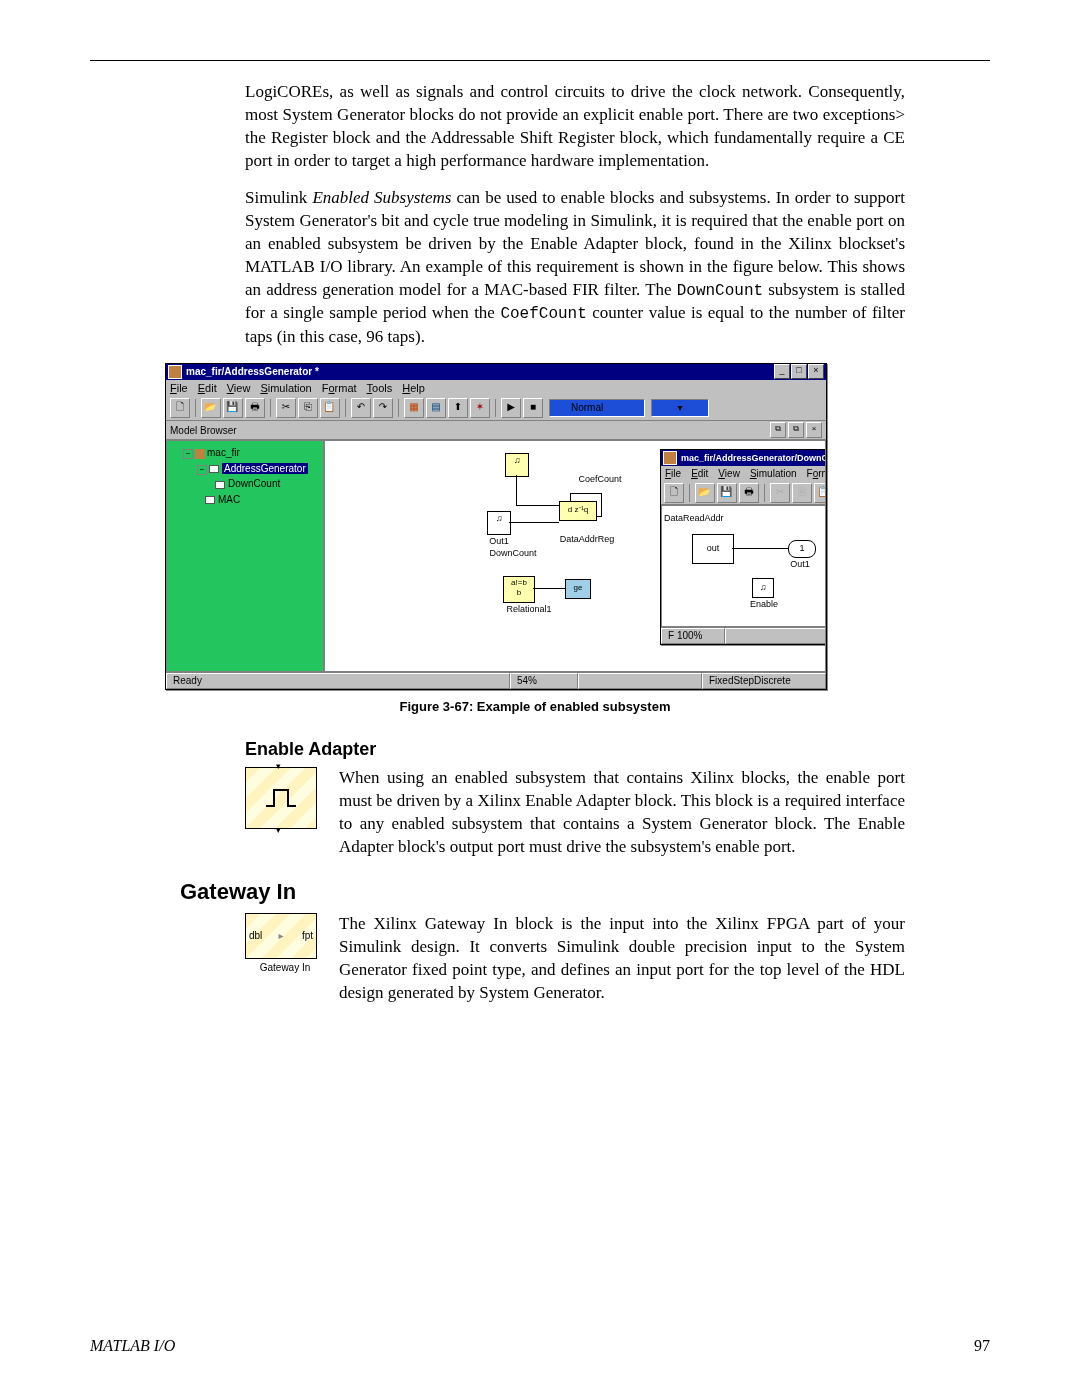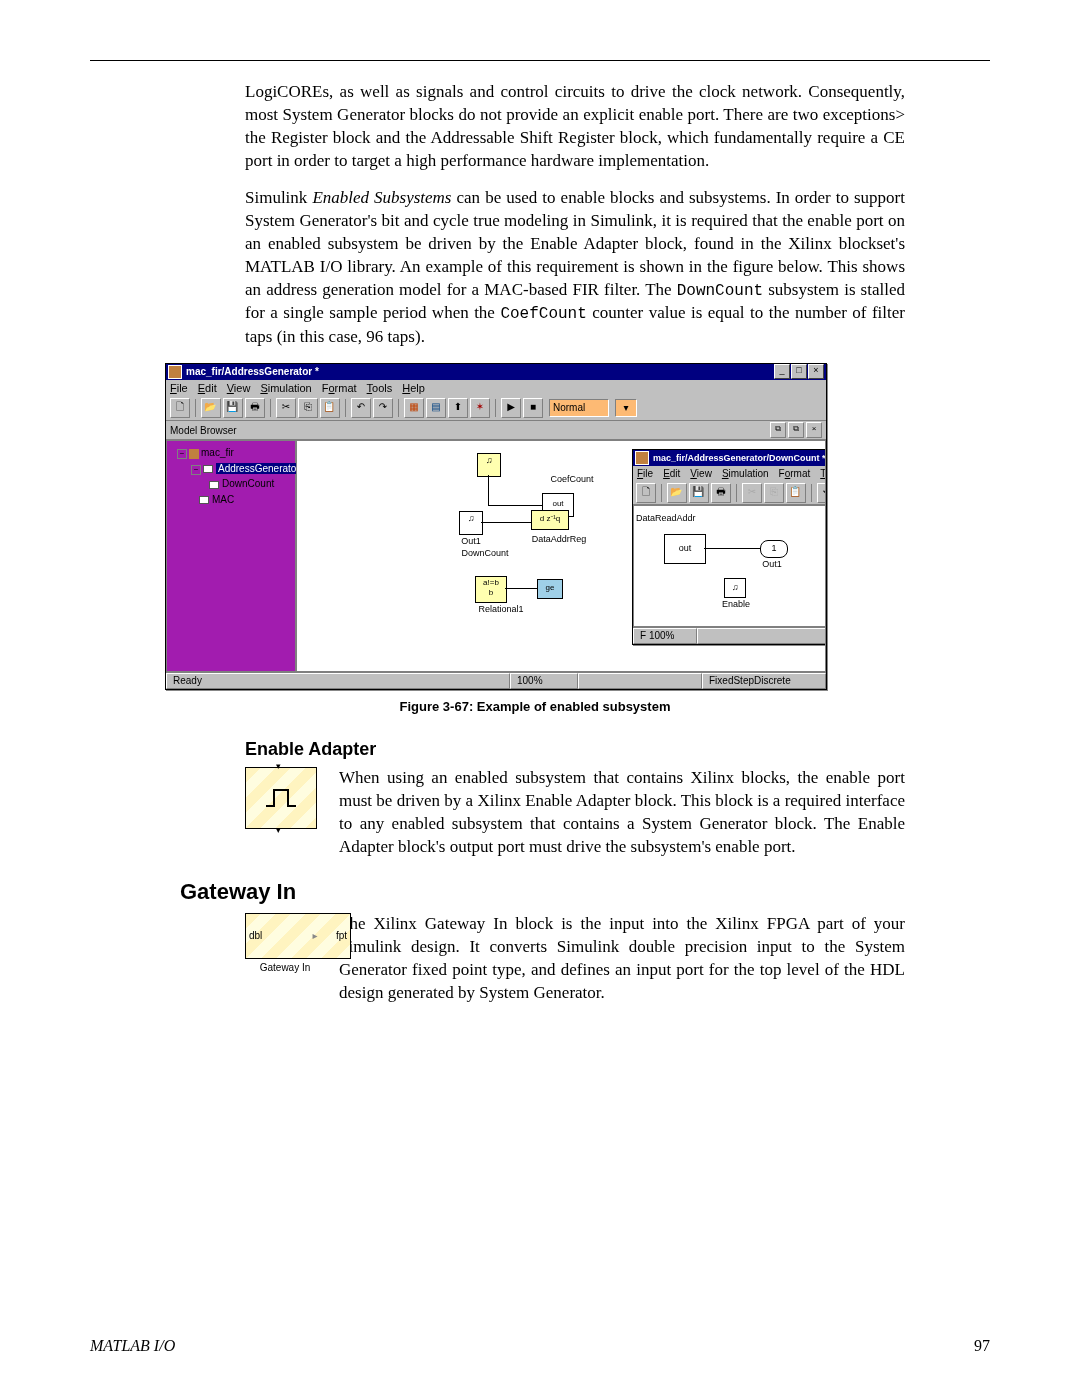--- a/index.html
+++ b/index.html
@@ -127,23 +127,23 @@
     border: 1px solid #fff;
     border-right-color:#808080; border-bottom-color:#808080;
     font-size:10px; line-height:16px; text-align:center;
     color:#000;
   }
   .tbtn.sep { width:1px; background:#808080; border:none; margin:0 3px; height:18px; }
   .tfield {
     height: 16px;
     border: 1px solid #808080;
     border-right-color:#fff; border-bottom-color:#fff;
-    background:#fdba74;
-    font-size:10px;
-    padding: 0 3px;
+    background:#1d4ed8;
+    font-size:10px;
+    padding: 0 21px;
     display:inline-block;
     line-height:15px;
     margin-left:4px;
   }
   .statusbar {
     background:#c0c0c0;
     border-top:1px solid #808080;
     display:flex;
     font-size:10px;
     height:16px;
@@ -167,25 +167,25 @@
     font-size:10px;
     padding:1px 4px;
     display:flex;
     justify-content:space-between;
     align-items:center;
   }
   .mb-bar .mbicons { display:flex; gap:2px; }
   .mb-bar .mbicons .tbtn { width:14px; height:14px; font-size:8px; line-height:12px; }
   .split { display:flex; }
   .treepane {
-    width:130px;
-    background:#a21caf;
+    width:158px;
+    background:#22c55e;
     border:1px solid #808080;
     font-size:10px;
-    padding:4px 10px;
+    padding:4px 16px;
     box-sizing:border-box;
   }
   .tree-item { white-space:nowrap; padding:1px 0; }
   .tree-item .box { display:inline-block; width:8px; text-align:center; border:1px solid #808080; font-size:8px; line-height:8px; margin-right:2px; }
   .tree-item .ficon { display:inline-block; width:10px; height:10px; background:#c08040; margin-right:2px; vertical-align:middle; }
   .tree-item.sel .lbl { background:#000080; color:#fff; padding:0 2px; }
   .tree-item .sub { display:inline-block; width:8px; height:6px; border:1px solid #555; margin-right:3px; vertical-align:middle; background:#fff;}
   .blk {
     position:absolute;
     border:1px solid #000;
@@ -316,21 +316,21 @@
             <div class="wire" style="left:191px; top:64px; width:54px; height:1px;"></div>
 
             <div class="blk" style="left:245px; top:52px; width:30px; height:22px; font-size:8px; line-height:20px;">out</div>
 
             <div class="blk" style="left:162px; top:70px; width:22px; height:22px;">♫</div>
             <div class="blk-label" style="left:154px; top:94px; width:40px;">Out1</div>
             <div class="blk-label" style="left:148px; top:106px;">DownCount</div>
 
             <div class="wire" style="left:184px; top:81px; width:50px; height:1px;"></div>
 
-            <div class="blk yellow" style="left:234px; top:69px; width:36px; height:18px; font-size:8px; line-height:16px;">d z⁻¹q</div>
+            <div class="blk yellow" style="left:234px; top:60px; width:36px; height:18px; font-size:8px; line-height:16px;">d z⁻¹q</div>
             <div class="blk-label" style="left:222px; top:92px;">DataAddrReg</div>
 
             <div class="blk yellow" style="left:178px; top:135px; width:30px; height:24px; font-size:8px; line-height:10px; padding-top:1px;">a!=b<br>b</div>
             <div class="blk-label" style="left:164px; top:162px;">Relational1</div>
             <div class="wire" style="left:208px; top:147px; width:32px; height:1px;"></div>
 
             <div class="blk" style="left:240px; top:138px; width:24px; height:18px; background:#9fd0e8; font-size:8px; line-height:16px;">ge</div>
 
             <div class="inner-win win" style="left:335px; top:8px; width:310px;">
               <div class="titlebar">
@@ -378,21 +378,21 @@
                 <div class="cell fl"></div>
 
               </div>
             </div>
 
           </div>
         </div>
 
         <div class="statusbar">
           <div class="cell fl">Ready</div>
-          <div class="cell" style="width:54px;">100%</div>
+          <div class="cell" style="width:54px;">54%</div>
           <div class="cell" style="width:110px;"></div>
           <div class="cell" style="width:110px;">FixedStepDiscrete</div>
         </div>
       </div>
       <div class="caption">Figure 3-67:  Example of enabled subsystem</div>
     </div>
 
 
     <div class="h3">Enable Adapter</div>
     <div class="row-block">
@@ -409,21 +409,21 @@
     </div>
   </div>
 
   <div style="margin-left:90px;">
     <div class="h2">Gateway In</div>
   </div>
 
   <div class="body-col">
     <div class="row-block">
       <div class="icon-col">
-        <div class="icon-block" style="height:44px;padding-left:34px;">
+        <div class="icon-block" style="height:44px;">
           <span style="position:absolute; left:3px; font-size:10px;">dbl</span>
           <span style="color:#888;">▸</span>
           <span style="position:absolute; right:3px; font-size:10px;">fpt</span>
         </div>
         <div class="icon-caption">Gateway In</div>
       </div>
       <p class="para txt" style="margin:0;">The Xilinx Gateway In block is the input into the Xilinx FPGA part of your Simulink design. It converts Simulink double precision input to the System Generator fixed point type, and defines an input port for the top level of the HDL design generated by System Generator.</p>
     </div>
   </div>
 

